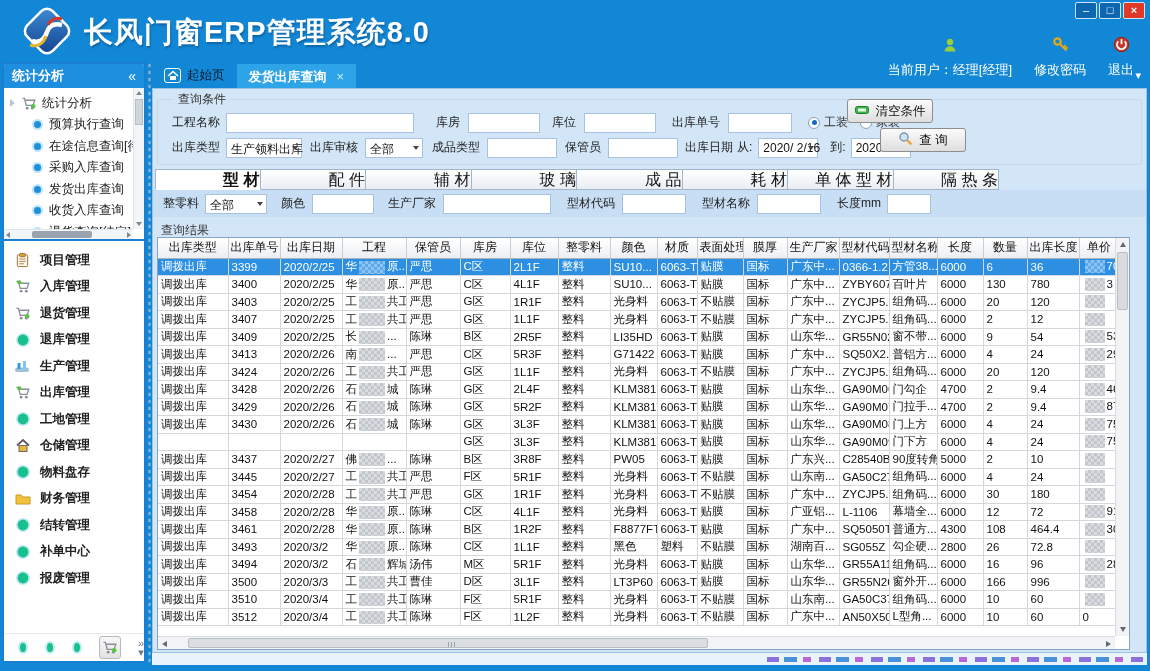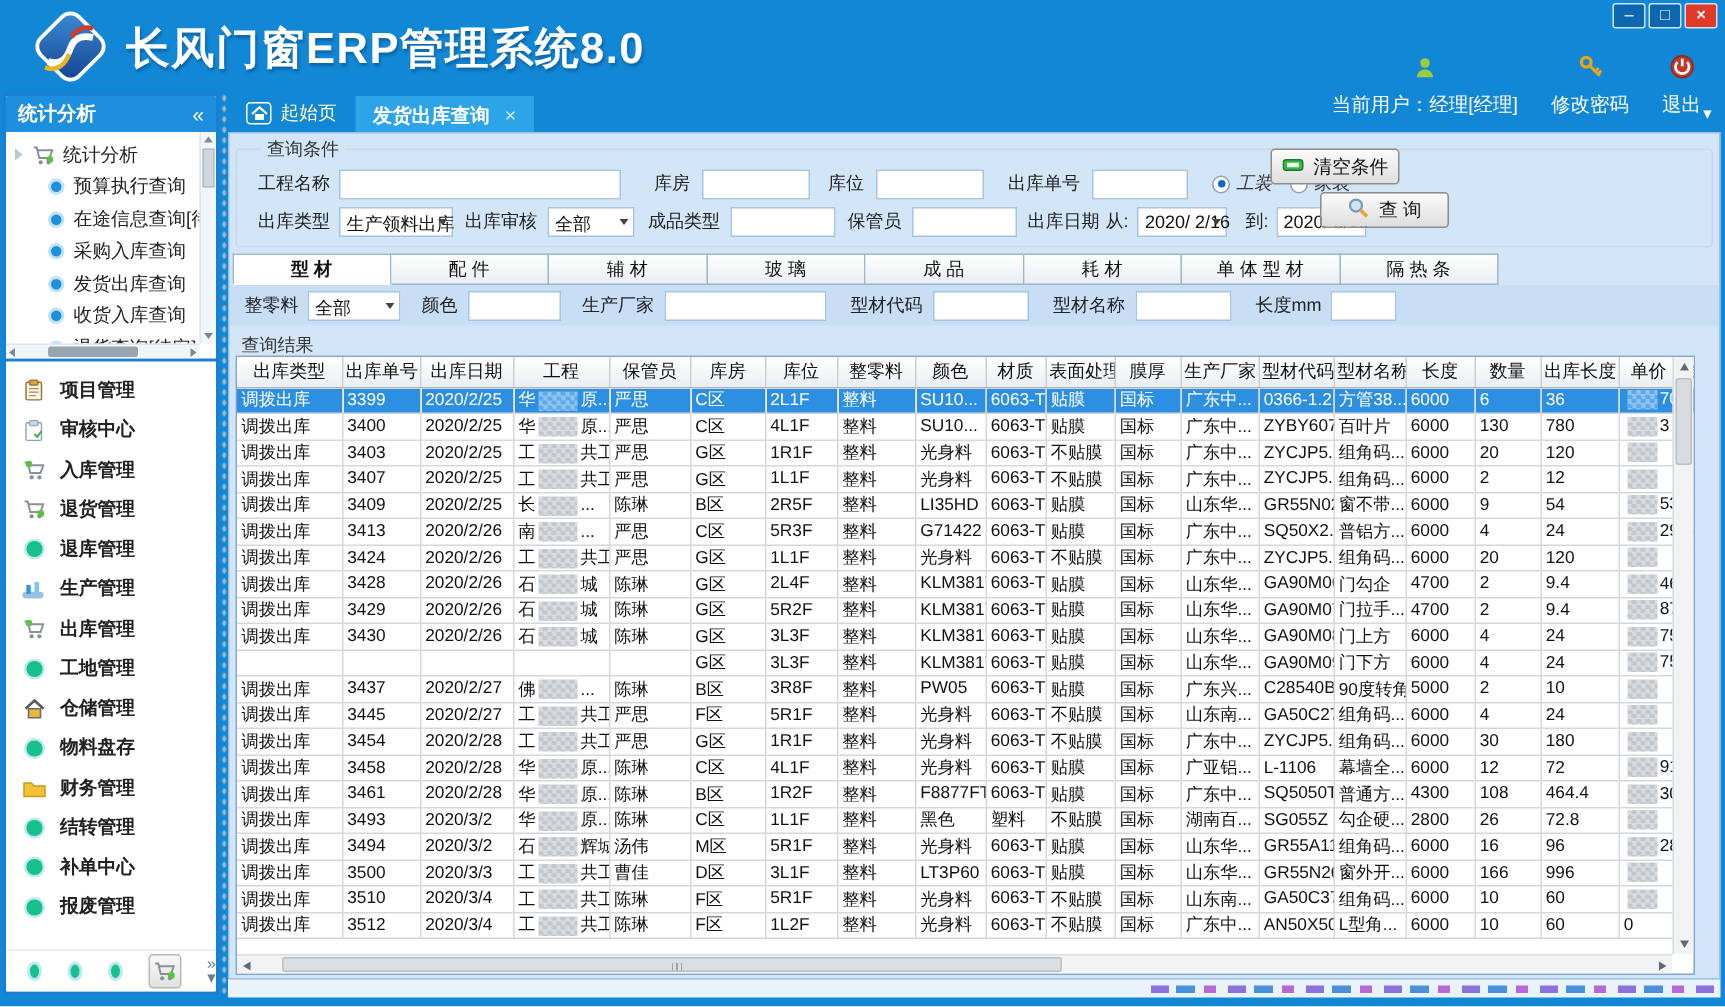--- a/index.html
+++ b/index.html
@@ -52,21 +52,21 @@
               border-radius:3px; display:flex; align-items:center; justify-content:center; }
   .chev { color:#6b7b8a; font-size:11px; line-height:9px; text-align:center; }
 
   
   .splitter { position:absolute; left:147px; top:62px; width:5px; bottom:8px;
               background-image:radial-gradient(#9fb6cc 1px, transparent 1.3px); background-size:4px 7px; background-position:center top; }
 
   
   .main { position:absolute; left:152px; top:62px; right:3px; bottom:6px; }
   .tabbar { position:relative; height:26px; }
-  .tab-home { display:inline-flex; align-items:center; gap:6px; height:26px; padding:0 12px; color:#fef9c3; font-size:12.5px; }
+  .tab-home { display:inline-flex; align-items:center; gap:6px; height:26px; padding:0 12px; color:#0f172a; font-size:12.5px; }
   .home-box { width:17px; height:15px; border:1px solid #fff; border-radius:3px; display:inline-flex; align-items:center; justify-content:center; }
   .tab-active { display:inline-flex; align-items:center; gap:10px; height:26px; padding:0 12px; background:#2ea4e8;
                 color:#fff; font-size:13px; font-weight:bold; }
   .tab-close { font-weight:normal; color:#d5ecfa; font-size:13px; }
   .tab-overflow { position:absolute; right:6px; top:7px; color:#fff; font-size:11px; }
   .content { position:absolute; top:26px; left:0; right:0; bottom:12px; background:#d3e6f7; border:1px solid #9dc2e4; overflow:hidden; }
 
   
   fieldset.query { position:absolute; left:4px; right:4px; top:2px; height:74px; border:1px solid #c7d8ea; border-radius:3px;
                    font-size:12px; color:#333; padding:2px 6px 0 14px; }
@@ -81,21 +81,21 @@
   .rdot { width:12px; height:12px; border-radius:50%; border:1px solid #8aa2b8; background:#fff; position:relative; }
   .rdot.on::after { content:""; position:absolute; left:2.5px; top:2.5px; width:5px; height:5px; border-radius:50%; background:#1467c6; }
   .qbtn { position:absolute; width:86px; height:24px; background:linear-gradient(#fbfbfb,#dedede); border:1px solid #8e8e8e;
           border-radius:3px; display:flex; align-items:center; justify-content:center; gap:6px; font-size:12.5px; color:#111; }
   .btn-clear { left:694px; top:10px; }
   .btn-search { left:727px; top:39px; }
 
   
   .mtabs { position:absolute; left:2px; top:80px; right:0; height:21px; display:flex; }
   .mtab { width:105.5px; height:21px; border:1px solid #9fb6cc; border-left:none; background:linear-gradient(#ffffff,#e9eef3);
-          font-size:12px; color:#111; text-align:center; line-height:19px; white-space:nowrap; overflow:hidden; }
+          font-size:16px; color:#111; text-align:right; line-height:19px; white-space:nowrap; overflow:hidden; }
   .mtab:first-child { border-left:1px solid #9fb6cc; }
   .mtab.active { background:#fff; border-bottom:1px solid #fff; font-weight:bold; }
 
   
   .filterrow { position:absolute; left:0; right:0; top:101px; height:27px; background:#c7def4; display:flex; align-items:center;
                font-size:12px; color:#222; white-space:nowrap; padding-left:10px; }
 
   .results-label { position:absolute; left:8px; top:133px; font-size:12px; color:#333; }
 
   
@@ -245,30 +245,20 @@
             <svg width="15" height="16" viewBox="0 0 16 16">
               <rect x="2.5" y="2.5" width="11" height="12.5" rx="1" fill="#fdf6ec" stroke="#9a6b2f"></rect>
               <rect x="5" y="1" width="6" height="3.5" rx="1" fill="#d8a23a" stroke="#9a6b2f"></rect>
               <path d="M4.5 7h7M4.5 9.5h7M4.5 12h5" stroke="#b0875a"></path>
             </svg>
           </span>
           <span>项目管理</span>
         </div>
         <div class="module-item">
           <span class="mod-icon">
-            <svg width="15" height="16" viewBox="0 0 16 16">
-              <rect x="2.5" y="2.5" width="11" height="12.5" rx="1" fill="#fff" stroke="#8fa3b5"></rect>
-              <rect x="5" y="1" width="6" height="3.5" rx="1" fill="#cfd9e2" stroke="#8fa3b5"></rect>
-              <path d="M8.5 10.5l2 2 3-4" stroke="#4caf50" fill="none" stroke-width="1.5"></path>
-            </svg>
-          </span>
-          <span>审核中心</span>
-        </div>
-        <div class="module-item">
-          <span class="mod-icon">
             <svg width="16" height="15" viewBox="0 0 16 16">
               <path d="M1 2.5h2.2l1.8 7.5h7.3l1.9-5.5H4" fill="none" stroke="#8a9099" stroke-width="1.4"></path>
               <circle cx="6" cy="13" r="1.5" fill="#8a9099"></circle>
               <circle cx="11.5" cy="13" r="1.5" fill="#8a9099"></circle>
               <circle cx="4" cy="3.5" r="2.3" fill="#57c443"></circle>
             </svg>
           </span>
           <span>入库管理</span>
         </div>
         <div class="module-item">
@@ -416,21 +406,21 @@
         <legend>查询条件</legend>
         <div class="qrow">
           <span class="qlabel">工程名称</span>
           <span class="tbox" style="width:188px;margin-left:6px;"></span>
           <span class="qlabel" style="margin-left:22px;">库房</span>
           <span class="tbox" style="width:72px;margin-left:8px;"></span>
           <span class="qlabel" style="margin-left:12px;">库位</span>
           <span class="tbox" style="width:72px;margin-left:8px;"></span>
           <span class="qlabel" style="margin-left:16px;">出库单号</span>
           <span class="tbox" style="width:64px;margin-left:8px;"></span>
-          <span class="radio" style="margin-left:16px;font-style:italic;">
+          <span class="radio" style="margin-left:16px;">
             <span class="rdot on"></span>
             <span>工装</span>
           </span>
           <span class="radio" style="margin-left:12px;">
             <span class="rdot"></span>
             <span>家装</span>
           </span>
         </div>
         <div class="qrow">
           <span class="qlabel">出库类型</span>

